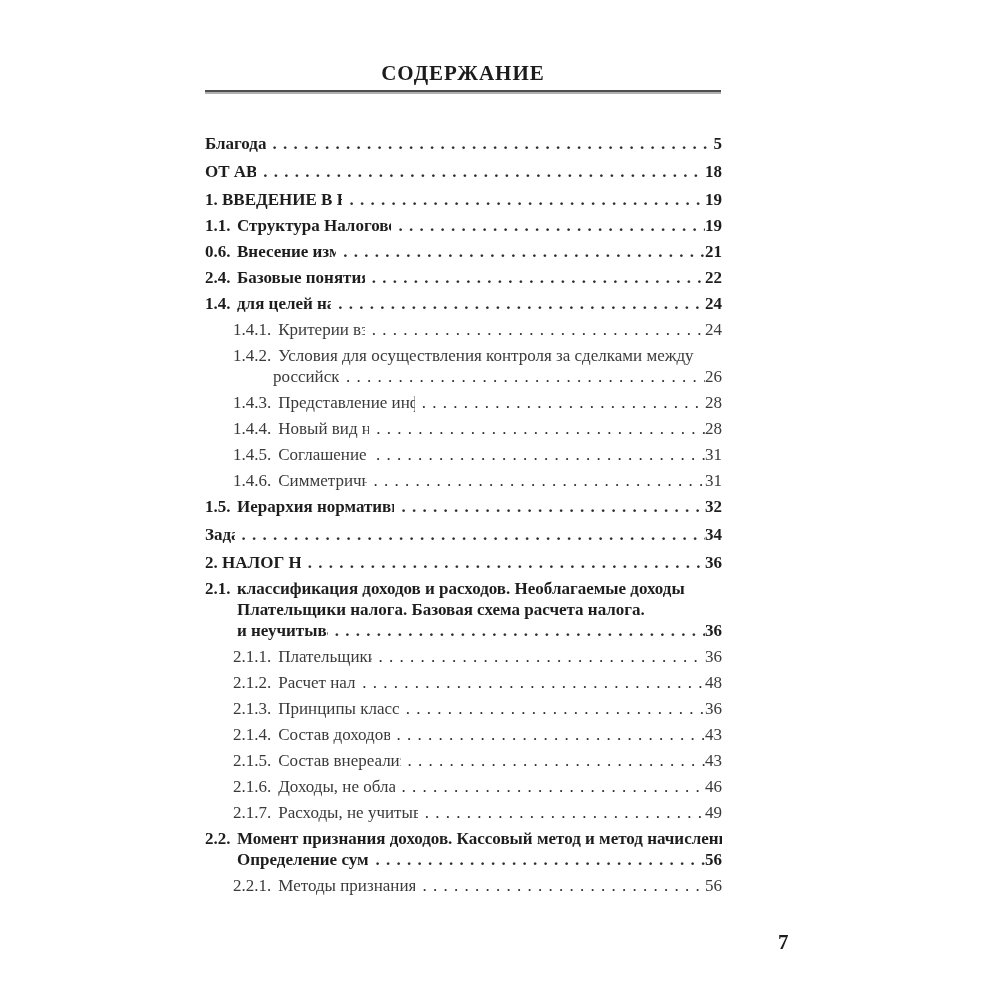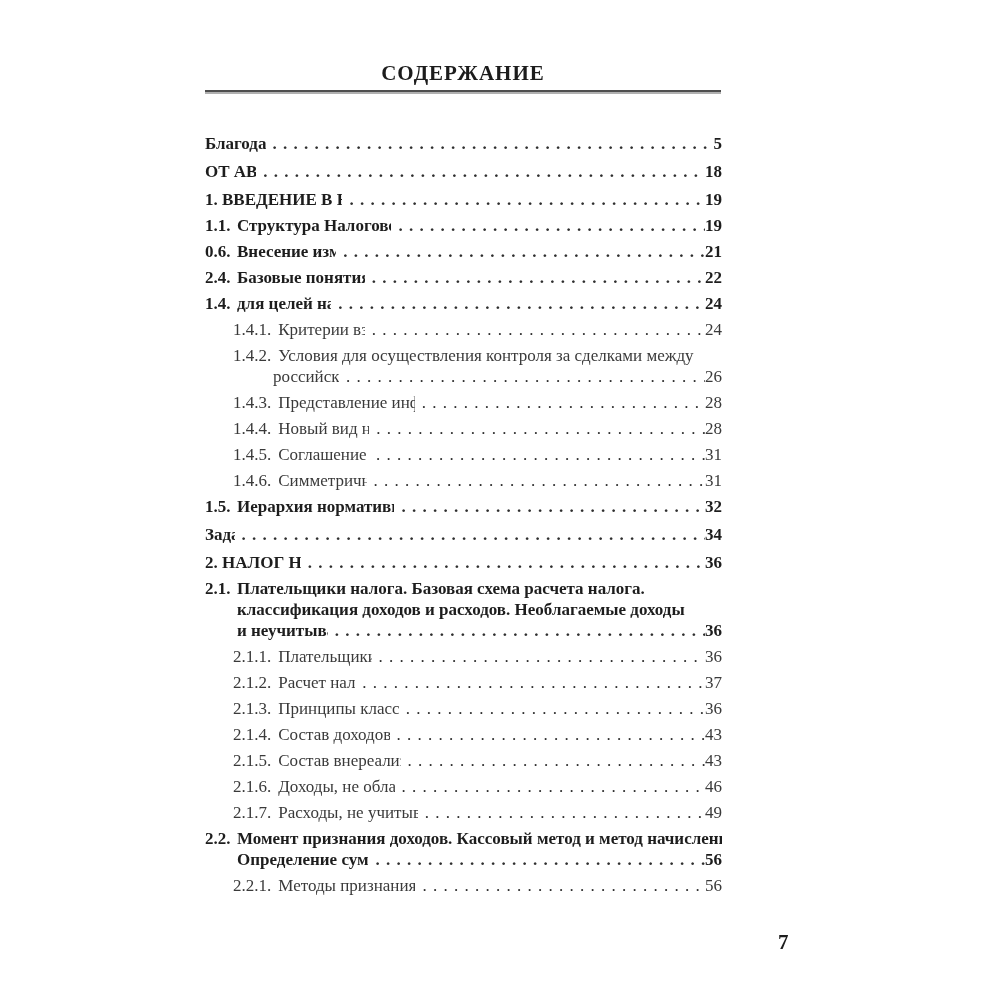--- a/index.html
+++ b/index.html
@@ -258,25 +258,25 @@
           <div class="line">
             <span class="txt">2. НАЛОГ НА ПРИБЫЛЬ</span>
             <span class="dots"></span>
             <span class="pg">36</span>
           </div>
         </div>
       </div>
       <div class="entry lvl1 b">
         <span class="num">2.1.</span>
         <div class="body">
+          <div class="line cont">
+            <span class="txt">классификация доходов и расходов. Необлагаемые доходы</span>
+          </div>
           <div class="line">
             <span class="txt">Плательщики налога. Базовая схема расчета налога.</span>
-          </div>
-          <div class="line cont">
-            <span class="txt">классификация доходов и расходов. Необлагаемые доходы</span>
           </div>
           <div class="line cont">
             <span class="txt">и неучитываемые расходы</span>
             <span class="dots"></span>
             <span class="pg">36</span>
           </div>
         </div>
       </div>
       <div class="entry lvl2 reg">
         <div class="body">
@@ -287,21 +287,21 @@
             <span class="pg">36</span>
           </div>
         </div>
       </div>
       <div class="entry lvl2 reg">
         <div class="body">
           <div class="line">
             <span class="inum">2.1.2.</span>
             <span class="txt">Расчет налога на прибыль</span>
             <span class="dots"></span>
-            <span class="pg">37</span>
+            <span class="pg">48</span>
           </div>
         </div>
       </div>
       <div class="entry lvl2 reg">
         <div class="body">
           <div class="line">
             <span class="inum">2.1.3.</span>
             <span class="txt">Принципы классификации доходов и расходов</span>
             <span class="dots"></span>
             <span class="pg">36</span>

